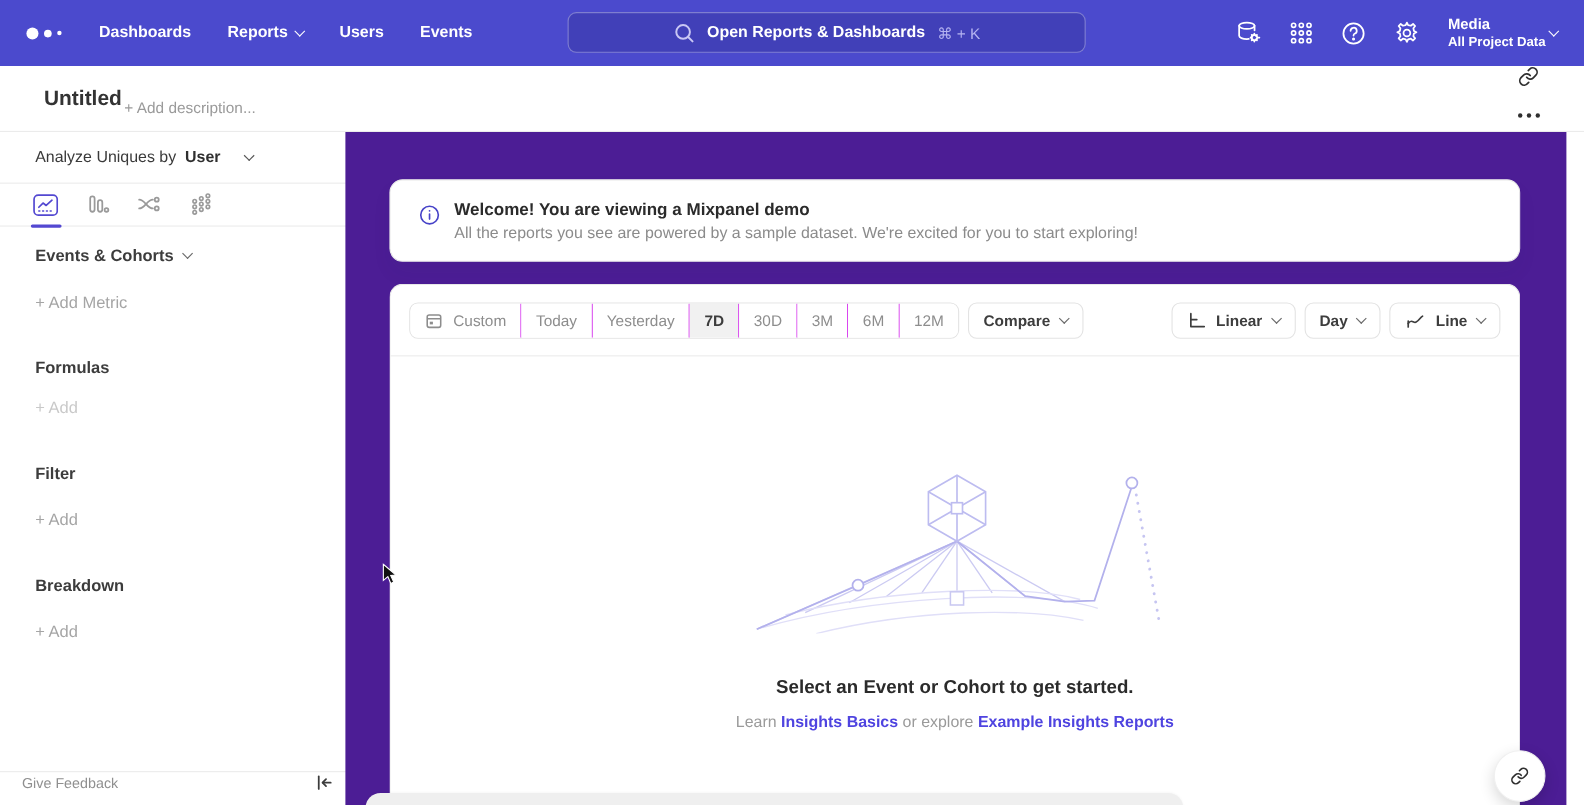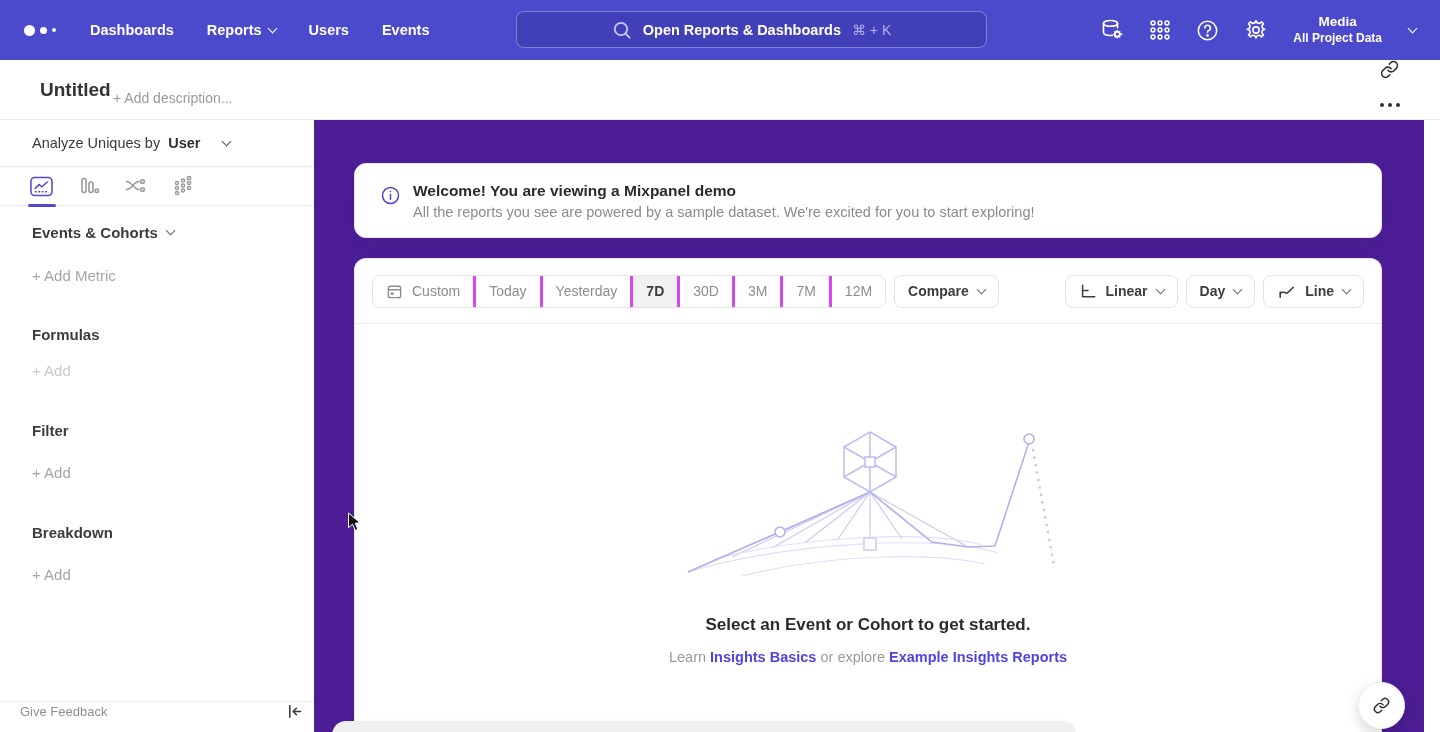--- a/index.html
+++ b/index.html
@@ -23,21 +23,21 @@
     margin-right:33px; cursor:pointer; white-space:nowrap; }
   .chev { display:inline-block; width:7px; height:7px; border-right:1.7px solid currentColor;
     border-bottom:1.7px solid currentColor; transform:rotate(45deg); margin-top:-4px; }
   .searchbar { position:absolute; left:516px; top:11px; width:471px; height:37px;
     background:rgba(10,10,60,0.14); border:1px solid rgba(255,255,255,0.32); border-radius:8px;
     display:flex; align-items:center; justify-content:center; gap:11px; cursor:pointer; }
   .search-ph { color:#fff; font-size:14.5px; font-weight:600; }
   .search-sc { color:#b4b2f0; font-size:14px; }
   .nav-right { position:absolute; right:24px; top:0; height:60px; display:flex; align-items:center; gap:25px; }
   .nav-ic { color:#fff; display:flex; align-items:center; justify-content:center; cursor:pointer; }
-  .project-switch { display:flex; align-items:center; gap:27px; color:#fff; cursor:pointer; margin-left:0;text-align:center; }
+  .project-switch { display:flex; align-items:center; gap:4px; color:#fff; cursor:pointer; margin-left:0; }
   .project-name  { font-size:13.5px; font-weight:700; line-height:1.25; }
   .project-scope { font-size:12px;   font-weight:700; line-height:1.25; }
 
   
   .rheader { position:absolute; left:0; top:60px; width:1440px; height:60px; background:#fff;
     border-bottom:1px solid #ebebeb; }
   .rtitle { position:absolute; left:40px; top:0; height:60px; display:flex; align-items:center;
     font-size:19px; font-weight:600; color:#333; cursor:text; }
   .rdesc { position:absolute; left:113px; top:0; height:76px; display:flex; align-items:center;
     font-size:14px; color:#9a9a9a; cursor:text; }
@@ -86,21 +86,21 @@
     border:1px solid #e0e0e0; border-radius:8px; display:flex; align-items:center; gap:9px;
     font-family:inherit; font-size:14px; font-weight:700; color:#2f2f2f; cursor:pointer;
     box-shadow:0 1px 3px rgba(0,0,0,0.05); }
 
   .report-card { position:absolute; left:40px; top:138px; width:1028px; height:474px;
     border:1px solid #e8e8e8; border-bottom:none; border-radius:12px 12px 0 0; background:#fff; }
   .toolbar { height:65px; border-bottom:1px solid #ececec; display:flex; align-items:center; padding:0 17px; }
   .seg { display:flex; align-items:stretch; height:33px; border:1px solid #e3e3e3; border-radius:8px;
     overflow:hidden; background:#fff; }
   .seg-item { display:flex; align-items:center; gap:9px; padding:0 13px; font-size:14px; color:#8d8d8d;
-    border-right:3px solid #d946ef; cursor:pointer; background:#fff; white-space:nowrap; }
+    border-right:1px solid #d946ef; cursor:pointer; background:#fff; white-space:nowrap; }
   .seg-item:last-child { border-right:none; }
   .seg-item.active { background:#f1f1f1; color:#3d3d3d; font-weight:600; }
   .tb-btn { height:33px; border:1px solid #e3e3e3; border-radius:8px; background:#fff; padding:0 13px;
     display:flex; align-items:center; gap:9px; font-family:inherit; font-size:14px; font-weight:600;
     color:#3d3d3d; cursor:pointer; white-space:nowrap; }
   .tb-btn .chev { border-width:1.5px; color:#6a6a6a; }
   .compare-btn { margin-left:8px; }
   .tb-right { margin-left:auto; display:flex; gap:8px; }
 
   .illus { position:absolute; left:325px; top:167px; }
@@ -326,21 +326,21 @@
                 <rect x="5" y="10" width="3" height="2.6" fill="#8d8d8d" stroke="none"></rect>
               </svg>
             </span>
             <span>Custom</span>
           </span>
           <span class="seg-item">Today</span>
           <span class="seg-item">Yesterday</span>
           <span class="seg-item active">7D</span>
           <span class="seg-item">30D</span>
           <span class="seg-item">3M</span>
-          <span class="seg-item">7M</span>
+          <span class="seg-item">6M</span>
           <span class="seg-item">12M</span>
         </div>
         <button class="tb-btn compare-btn">
           <span>Compare</span>
           <span class="chev"></span>
         </button>
         <div class="tb-right">
           <button class="tb-btn">
             <span>
               <svg width="18" height="18" viewBox="0 0 20 20" fill="none" stroke="#3d3d3d" stroke-width="1.7" stroke-linecap="round" stroke-linejoin="round">

